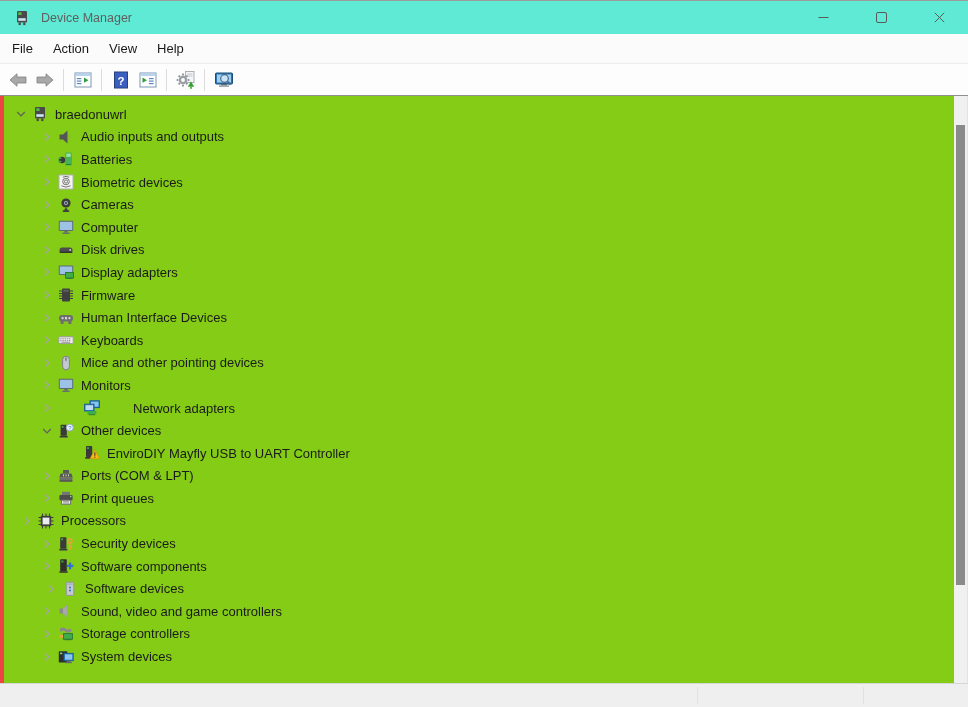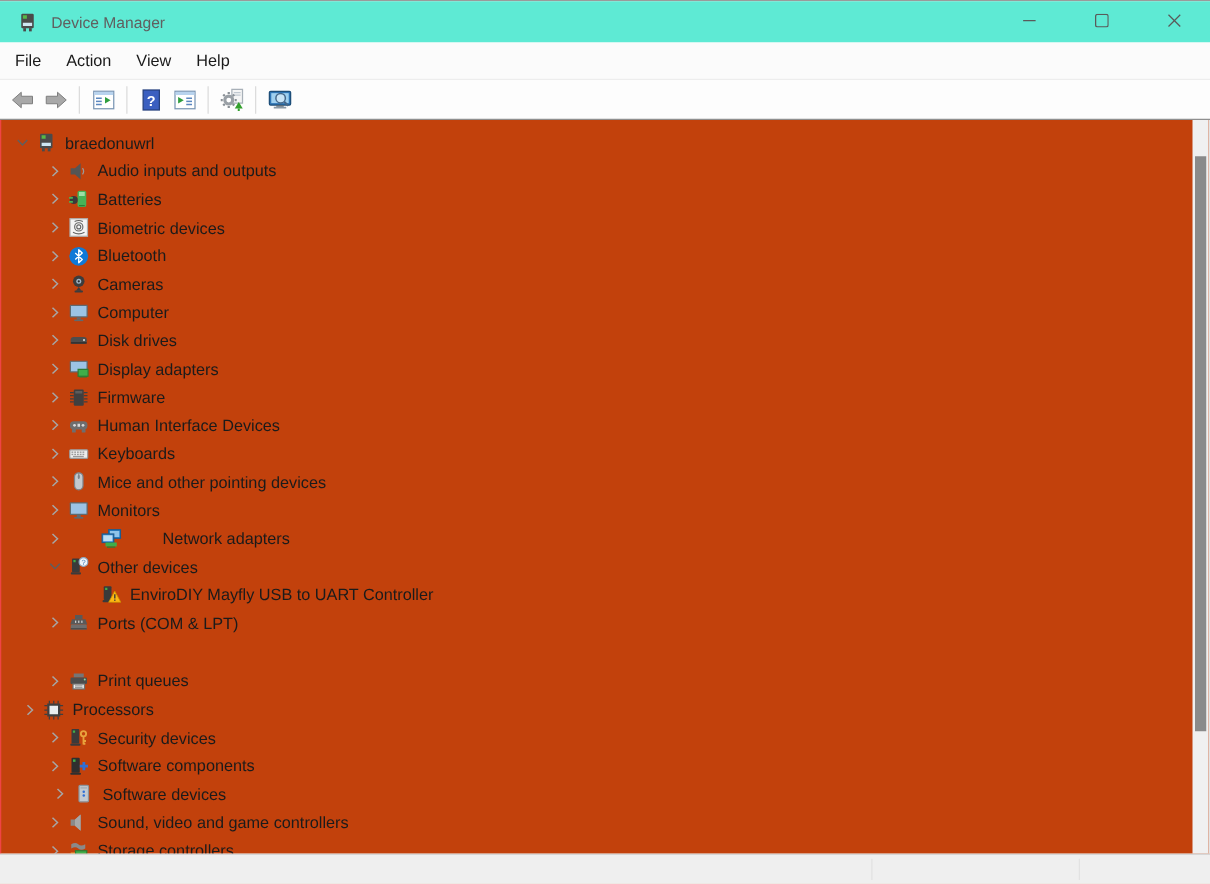--- a/index.html
+++ b/index.html
@@ -22,22 +22,22 @@
            font-size:13px;color:#1a1a1a;border-bottom:1px solid #ededed;box-sizing:border-box;}
   .menu-item{padding:4px 10px;cursor:default;}
 
   
   .toolbar{height:32px;background:#fdfdfd;display:flex;align-items:center;padding-left:4px;
            border-bottom:1px solid #8f8f8f;box-sizing:border-box;}
   .tool-btn{width:27px;height:26px;display:flex;align-items:center;justify-content:center;cursor:default;}
   .tool-sep{width:1px;height:22px;background:#dcdcdc;margin:0 5px;flex:none;}
 
   
-  .tree-panel{position:absolute;top:95px;bottom:24px;left:0;right:0;background:#c2410c;
-              border-left:1px solid #ef4444;border-right:1px solid #e3e3e3;
+  .tree-panel{position:absolute;top:95px;bottom:24px;left:0;right:0;background:#84cc16;
+              border-left:4px solid #ef4444;border-right:1px solid #e3e3e3;
               box-sizing:border-box;overflow:hidden;}
   .tree{padding-top:7px;}
   .tree-row{height:22.6px;display:flex;align-items:center;font-size:13px;color:#1b1b1b;
             white-space:nowrap;cursor:default;}
   .chev{width:22px;height:16px;display:flex;align-items:center;justify-content:center;flex:none;}
   .t-icon{width:16px;height:16px;margin-right:7px;flex:none;}
   .t-icon svg, .chev svg, .app-icon svg, .tool-btn svg{display:block;}
 
   
   .scrollbar{position:absolute;top:0;right:0;bottom:0;width:13px;background:#f0f0f0;}
@@ -250,34 +250,20 @@
           <span>Biometric devices</span>
         </div>
         <div class="tree-row" style="padding-left: 32px;">
           <span class="chev">
             <svg width="10" height="10" viewBox="0 0 10 10">
               <path d="M3 1.2 L7 5 L3 8.8" fill="none" stroke="#a6a6a6" stroke-width="1.2"></path>
             </svg>
           </span>
           <span class="t-icon">
             <svg width="16" height="16" viewBox="0 0 16 16">
-              <rect x="0.5" y="0.5" width="15" height="15" rx="7.5" fill="#1079d7"></rect>
-              <path d="M8 2.8 V13.2 L10.8 10.6 L5.2 5.4 M8 13.2 V2.8 L10.8 5.4 L5.2 10.6" stroke="#ffffff" stroke-width="1.1" fill="none" stroke-linejoin="round"></path>
-            </svg>
-          </span>
-          <span>Bluetooth</span>
-        </div>
-        <div class="tree-row" style="padding-left: 32px;">
-          <span class="chev">
-            <svg width="10" height="10" viewBox="0 0 10 10">
-              <path d="M3 1.2 L7 5 L3 8.8" fill="none" stroke="#a6a6a6" stroke-width="1.2"></path>
-            </svg>
-          </span>
-          <span class="t-icon">
-            <svg width="16" height="16" viewBox="0 0 16 16">
               <circle cx="8" cy="6" r="4.6" fill="#3c3c3c"></circle>
               <circle cx="8" cy="6" r="2" fill="#9fb6c8"></circle>
               <circle cx="8" cy="6" r="0.9" fill="#2b2b2b"></circle>
               <path d="M8 10.5 l2.2 3 h-4.4 z" fill="#3c3c3c"></path>
               <rect x="4.6" y="13.3" width="6.8" height="1.6" rx="0.8" fill="#3c3c3c"></rect>
             </svg>
           </span>
           <span>Cameras</span>
         </div>
         <div class="tree-row" style="padding-left: 32px;">
@@ -489,21 +475,21 @@
                 <rect x="5" y="6.5" width="1" height="1.8"></rect>
                 <rect x="7.5" y="6.5" width="1" height="1.8"></rect>
                 <rect x="10" y="6.5" width="1" height="1.8"></rect>
               </g>
               <rect x="1.6" y="9.6" width="12.8" height="4" rx="1" fill="#6e6e6e"></rect>
               <rect x="1.6" y="12.4" width="12.8" height="1.2" fill="#4d4d4d"></rect>
             </svg>
           </span>
           <span>Ports (COM &amp; LPT)</span>
         </div>
-        <div class="tree-row" style="padding-left: 32px; margin-top: 24px;">
+        <div class="tree-row" style="padding-left: 32px;">
           <span class="chev">
             <svg width="10" height="10" viewBox="0 0 10 10">
               <path d="M3 1.2 L7 5 L3 8.8" fill="none" stroke="#a6a6a6" stroke-width="1.2"></path>
             </svg>
           </span>
           <span class="t-icon">
             <svg width="16" height="16" viewBox="0 0 16 16">
               <rect x="4" y="1.8" width="8" height="3.2" fill="#757575"></rect>
               <rect x="1.4" y="5" width="13.2" height="5.2" rx="1" fill="#4d4d4d"></rect>
               <circle cx="12.8" cy="6.6" r="0.8" fill="#8fd69a"></circle>

